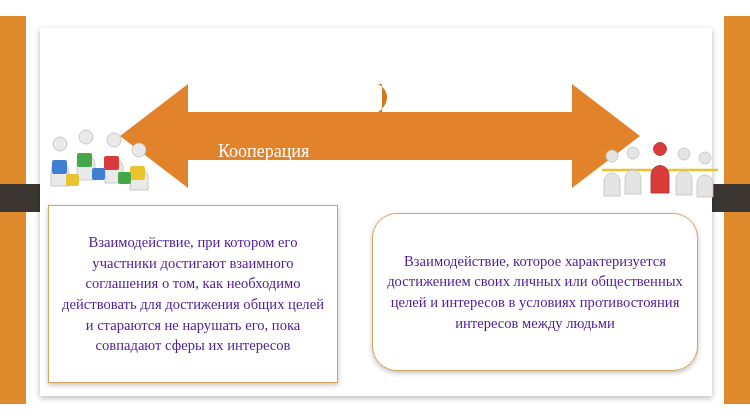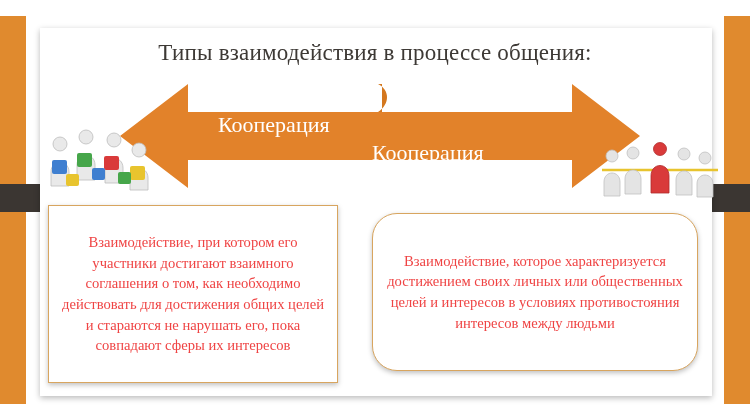--- a/index.html
+++ b/index.html
@@ -81,24 +81,25 @@
   
   .arrows {
     position: absolute;
     left: 120px;
     top: 78px;
     width: 520px;
     height: 120px;
   }
   .arrow-label {
     position: absolute;
-    font-size: 22px;
+    font-size: 18px;
     color: #ffffff;
     font-family: "Liberation Serif", serif;
     white-space: nowrap;
+    margin-top: 29px;
   }
   .label-coop {
     left: 218px;
     top: 112px;
   }
   .label-conc {
     left: 372px;
     top: 140px;
   }
   
@@ -120,21 +121,21 @@
   .box {
     position: absolute;
     background: #ffffff;
     border: 1px solid #d8a55f;
     box-shadow: 0 2px 5px rgba(0,0,0,0.25);
     box-sizing: border-box;
     padding: 12px 12px;
     text-align: center;
     font-size: 14.6px;
     line-height: 1.42;
-    color: #ef4444;
+    color: #4c1d95;
     font-family: "Liberation Serif", serif;
   }
   .box-left {
     left: 48px;
     top: 205px;
     width: 290px;
     height: 178px;
   }
   .box-right {
     left: 372px;
@@ -161,21 +162,20 @@
   <div class="frame-left"></div>
   <div class="frame-right"></div>
   <div class="frame-top"></div>
   <div class="frame-bottom"></div>
 
   <div class="bar-left"></div>
   <div class="bar-right"></div>
 
   <div class="panel"></div>
 
-  <div class="title">Типы взаимодействия в процессе общения:</div>
 
   <svg class="arrows" viewBox="0 0 520 120" width="520" height="120">
 
     <polygon points="0,58 68,6 68,34 262,34 262,82 68,82 68,110" fill="#e2822a"></polygon>
 
     <polygon points="520,86 452,34 452,62 258,62 258,110 452,110 452,138" fill="#e2822a" transform="translate(0,-28)"></polygon>
 
     <path d="M258,6 C270,12 270,26 258,34 L262,34 L262,6 Z" fill="#d4781f"></path>
   </svg>
 

